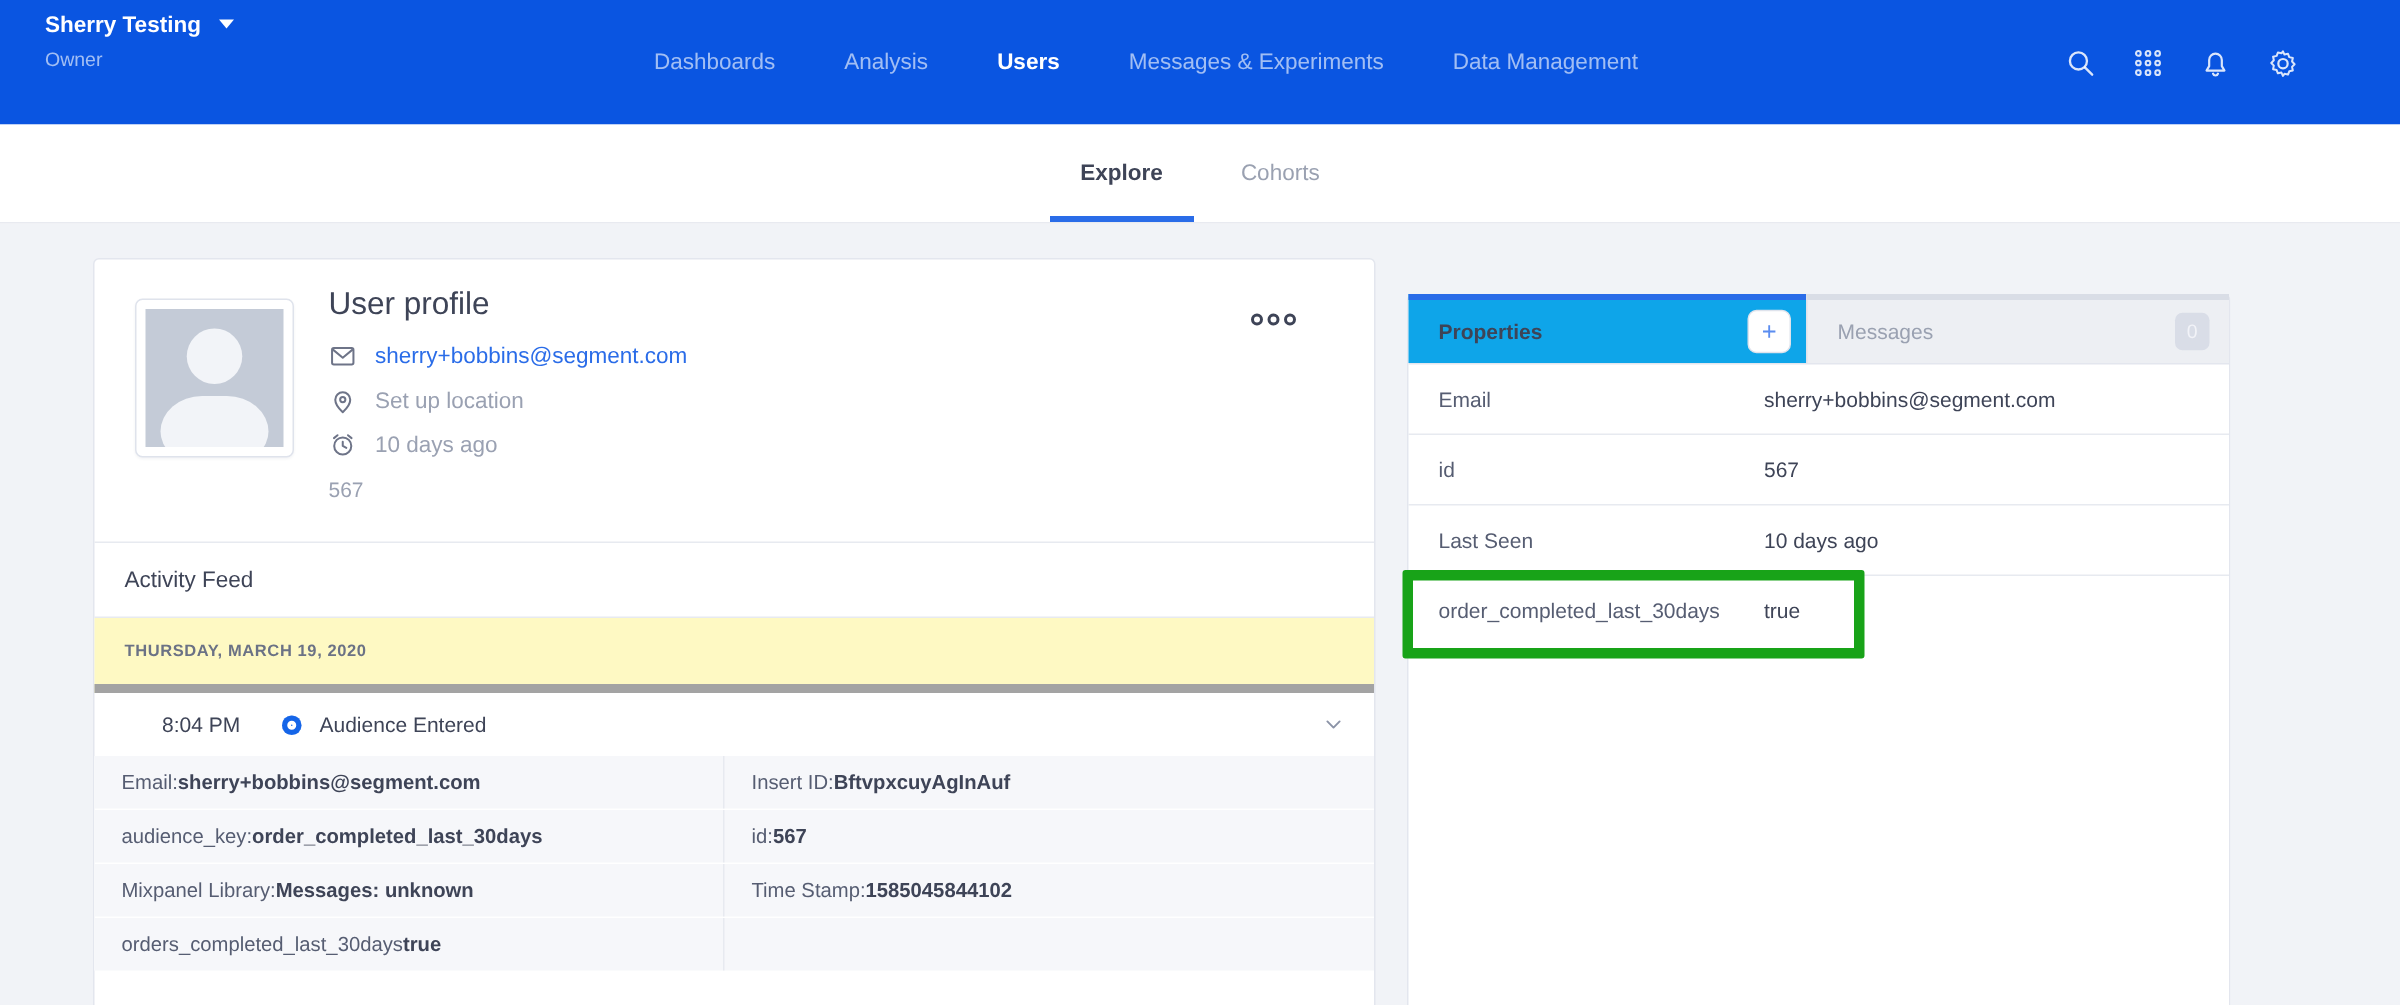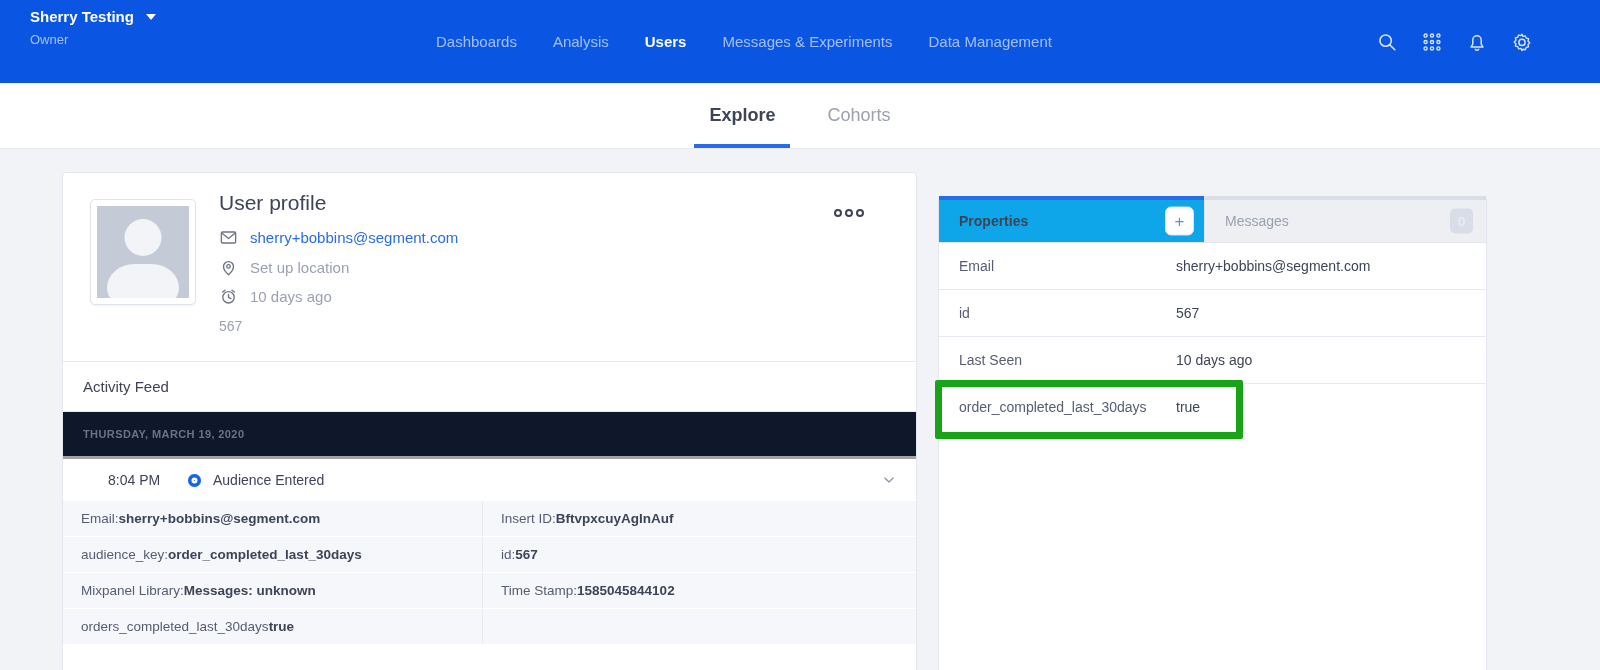--- a/index.html
+++ b/index.html
@@ -6,33 +6,33 @@
   body{width:1600px;height:670px;overflow:hidden;position:relative;
        font-family:"Liberation Sans",sans-serif;-webkit-font-smoothing:antialiased;}
 
   
   .header{position:absolute;left:0;top:0;width:1600px;height:83px;background:#0a55e1;}
   .project{position:absolute;left:30px;top:8px;color:#fff;cursor:pointer;}
   .project-name{font-size:15px;font-weight:bold;display:inline-block;}
   .caret-down{display:inline-block;width:0;height:0;margin-left:12px;vertical-align:2px;
     border-left:5px solid transparent;border-right:5px solid transparent;border-top:6px solid #fff;}
   .project-role{font-size:13px;color:rgba(255,255,255,.62);margin-top:6px;}
-  .topnav{position:absolute;left:436px;top:0;height:83px;display:flex;align-items:center;gap:36px;}
+  .topnav{position:absolute;left:436px;top:0;height:83px;display:flex;align-items:center;gap:46px;}
   .topnav-item{font-size:15px;color:rgba(255,255,255,.62);cursor:pointer;white-space:nowrap;}
   .topnav-item.active{color:#fff;font-weight:bold;}
   .header-icons{position:absolute;left:1376px;top:0;height:83px;display:flex;align-items:center;gap:23px;
     color:rgba(255,255,255,.85);}
   .hicon{width:22px;height:22px;cursor:pointer;display:flex;align-items:center;justify-content:center;}
   .hicon svg{width:22px;height:22px;}
 
   
   .tabbar{position:absolute;left:0;top:83px;width:1600px;height:65px;background:#fff;
     border-bottom:1px solid #e8eaf0;display:flex;justify-content:center;gap:0;}
   .subtab{position:relative;height:65px;display:flex;align-items:center;justify-content:center;
-    padding:0 26px;font-size:18px;cursor:pointer;color:#9aa1b1;}
+    padding:0 26px;font-size:15px;cursor:pointer;color:#9aa1b1;}
   .subtab.active{color:#3e4457;font-weight:bold;}
   .subtab.active::after{content:"";position:absolute;left:50%;transform:translateX(-50%);
     bottom:0;width:96px;height:4px;background:#2a6ce8;}
 
   
   .card{position:absolute;background:#fff;border:1px solid #e3e6ee;border-radius:4px;box-sizing:border-box;}
   .card-left{left:62px;top:172px;width:855px;height:540px;}
   .card-right{left:938px;top:196px;width:549px;height:520px;border-top:none;}
 
   
@@ -53,21 +53,21 @@
   .p-row.r-loc{top:85px;color:#9aa1b2;}
   .p-row.r-time{top:114px;color:#9aa1b2;}
   .p-id{position:absolute;left:156px;top:145px;font-size:14px;color:#9aa1b2;}
   .link{color:#2a6ce8;text-decoration:none;cursor:pointer;}
   .more-btn{position:absolute;right:48px;top:32px;display:flex;gap:3px;cursor:pointer;padding:4px;}
   .more-dot{width:8px;height:8px;border:2px solid #3e4457;border-radius:50%;box-sizing:border-box;}
 
   
   .af-title-row{height:49px;border-bottom:1px solid #e7eaf0;display:flex;align-items:center;
     padding-left:20px;font-size:15px;color:#3e4457;}
-  .af-date-band{height:44px;background:#0f172a;border-bottom:3px solid #a3a3a3;display:flex;
+  .af-date-band{height:44px;background:#fef9c3;border-bottom:6px solid #a3a3a3;display:flex;
     align-items:center;padding-left:20px;font-size:11px;font-weight:bold;letter-spacing:.4px;
     color:#6b7285;text-transform:uppercase;}
   .af-event-row{position:relative;height:42px;display:flex;align-items:center;cursor:pointer;padding-left:25px;}
   .af-time{margin-left:20px;width:62px;font-size:14px;color:#3e4457;}
   .event-dot{width:13px;height:13px;border-radius:50%;background:#1565e8;margin-left:18px;
     box-shadow:inset 0 0 0 3.5px #1565e8, inset 0 0 0 6px #fff;}
   .af-event-name{margin-left:12px;font-size:14px;color:#3e4457;}
   .af-chevron{position:absolute;right:20px;color:#8b93a7;width:14px;height:14px;}
   .af-chevron svg{width:14px;height:14px;}
 

